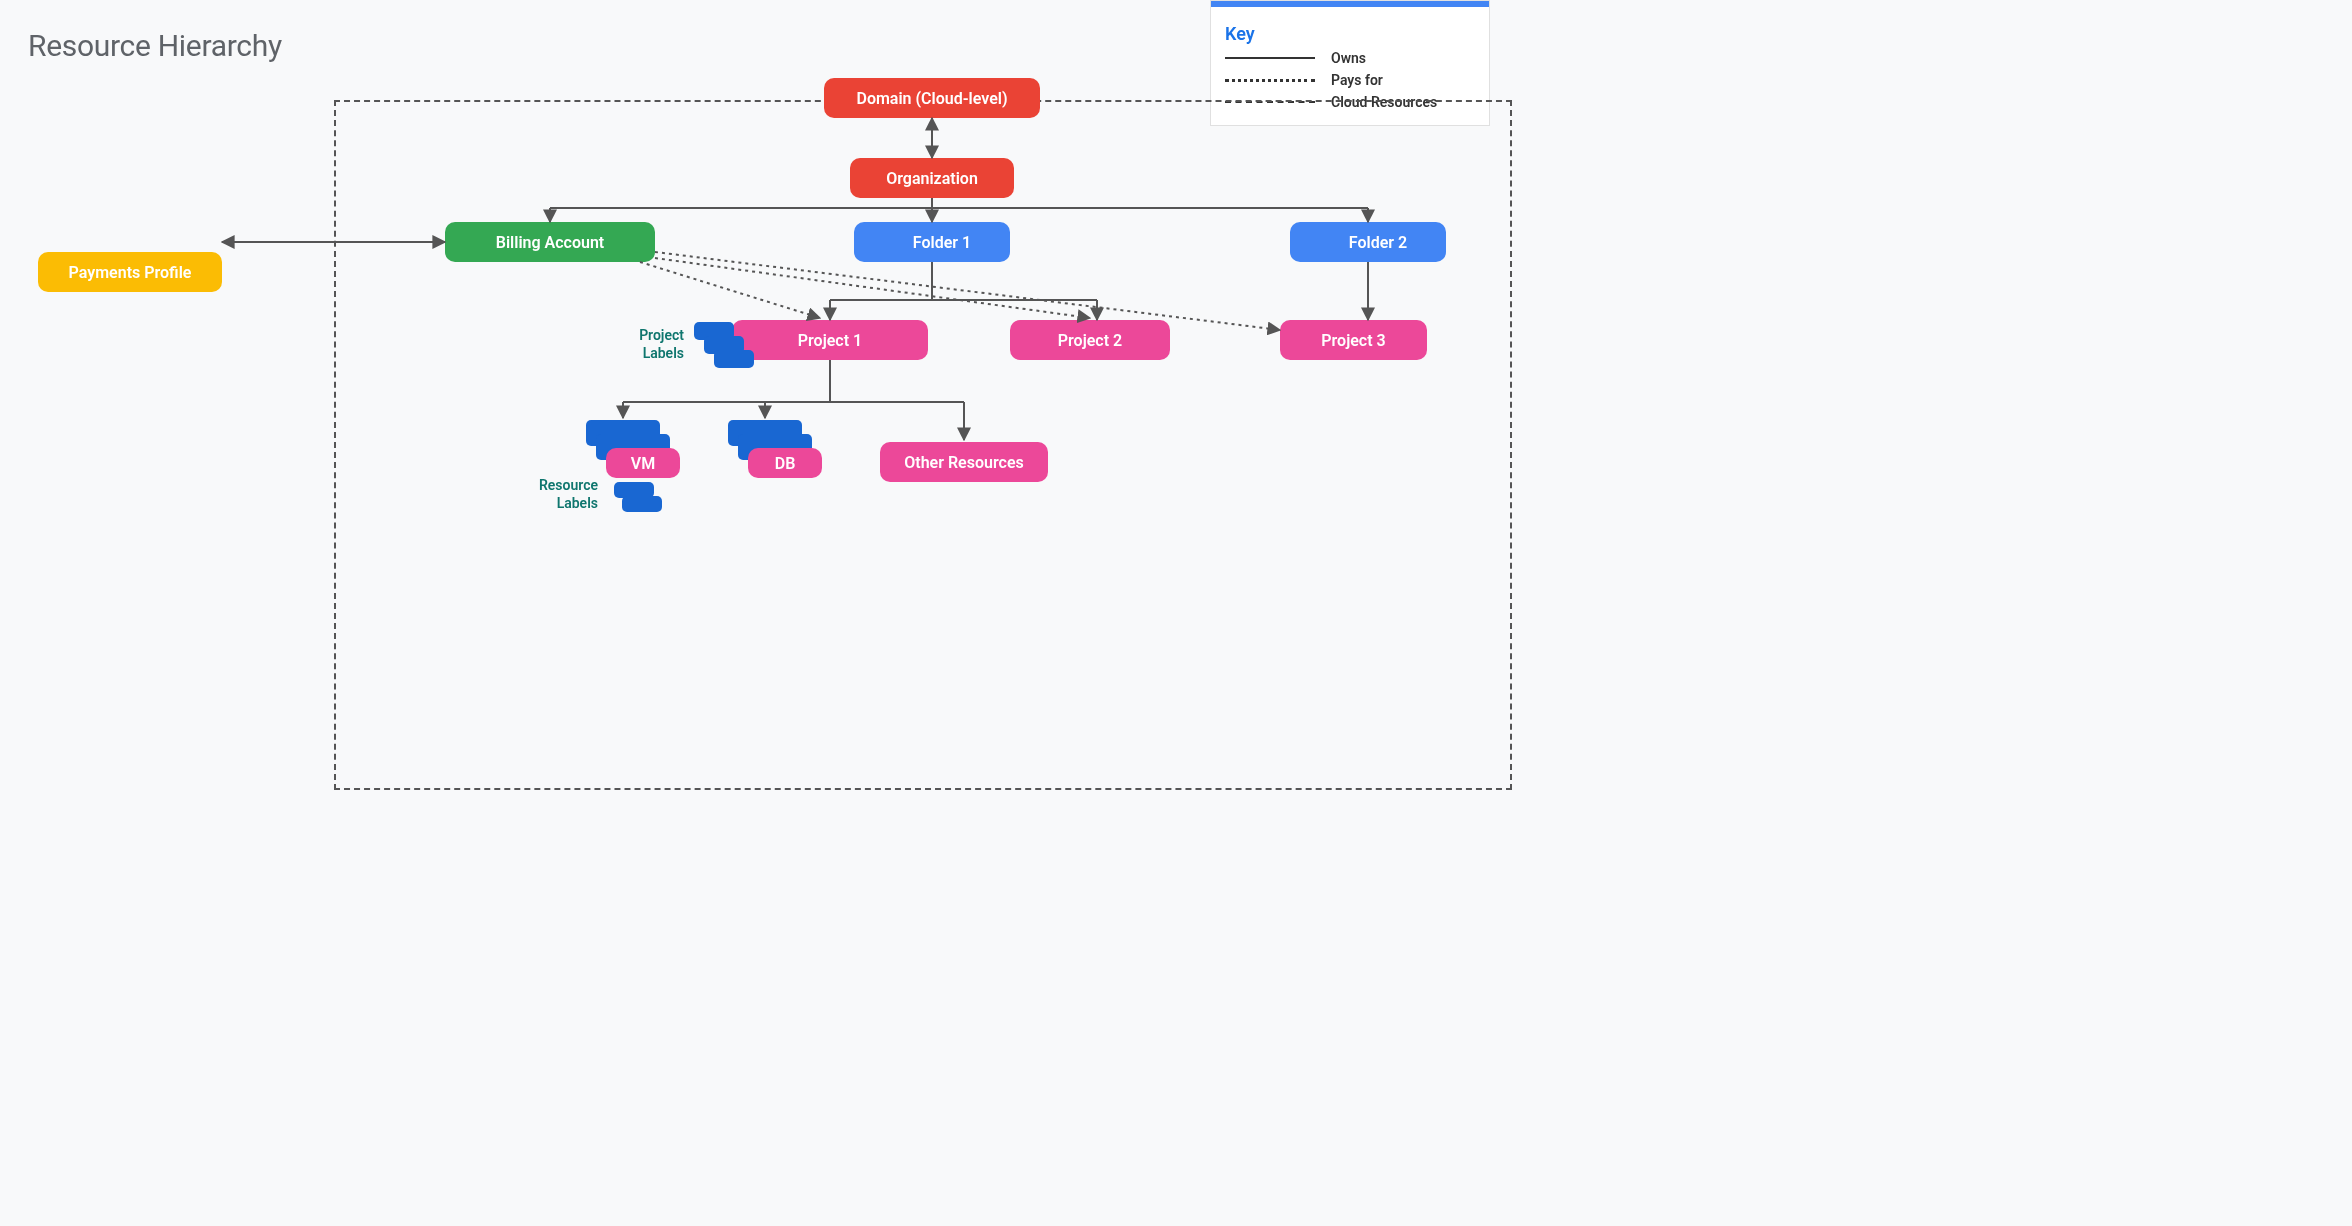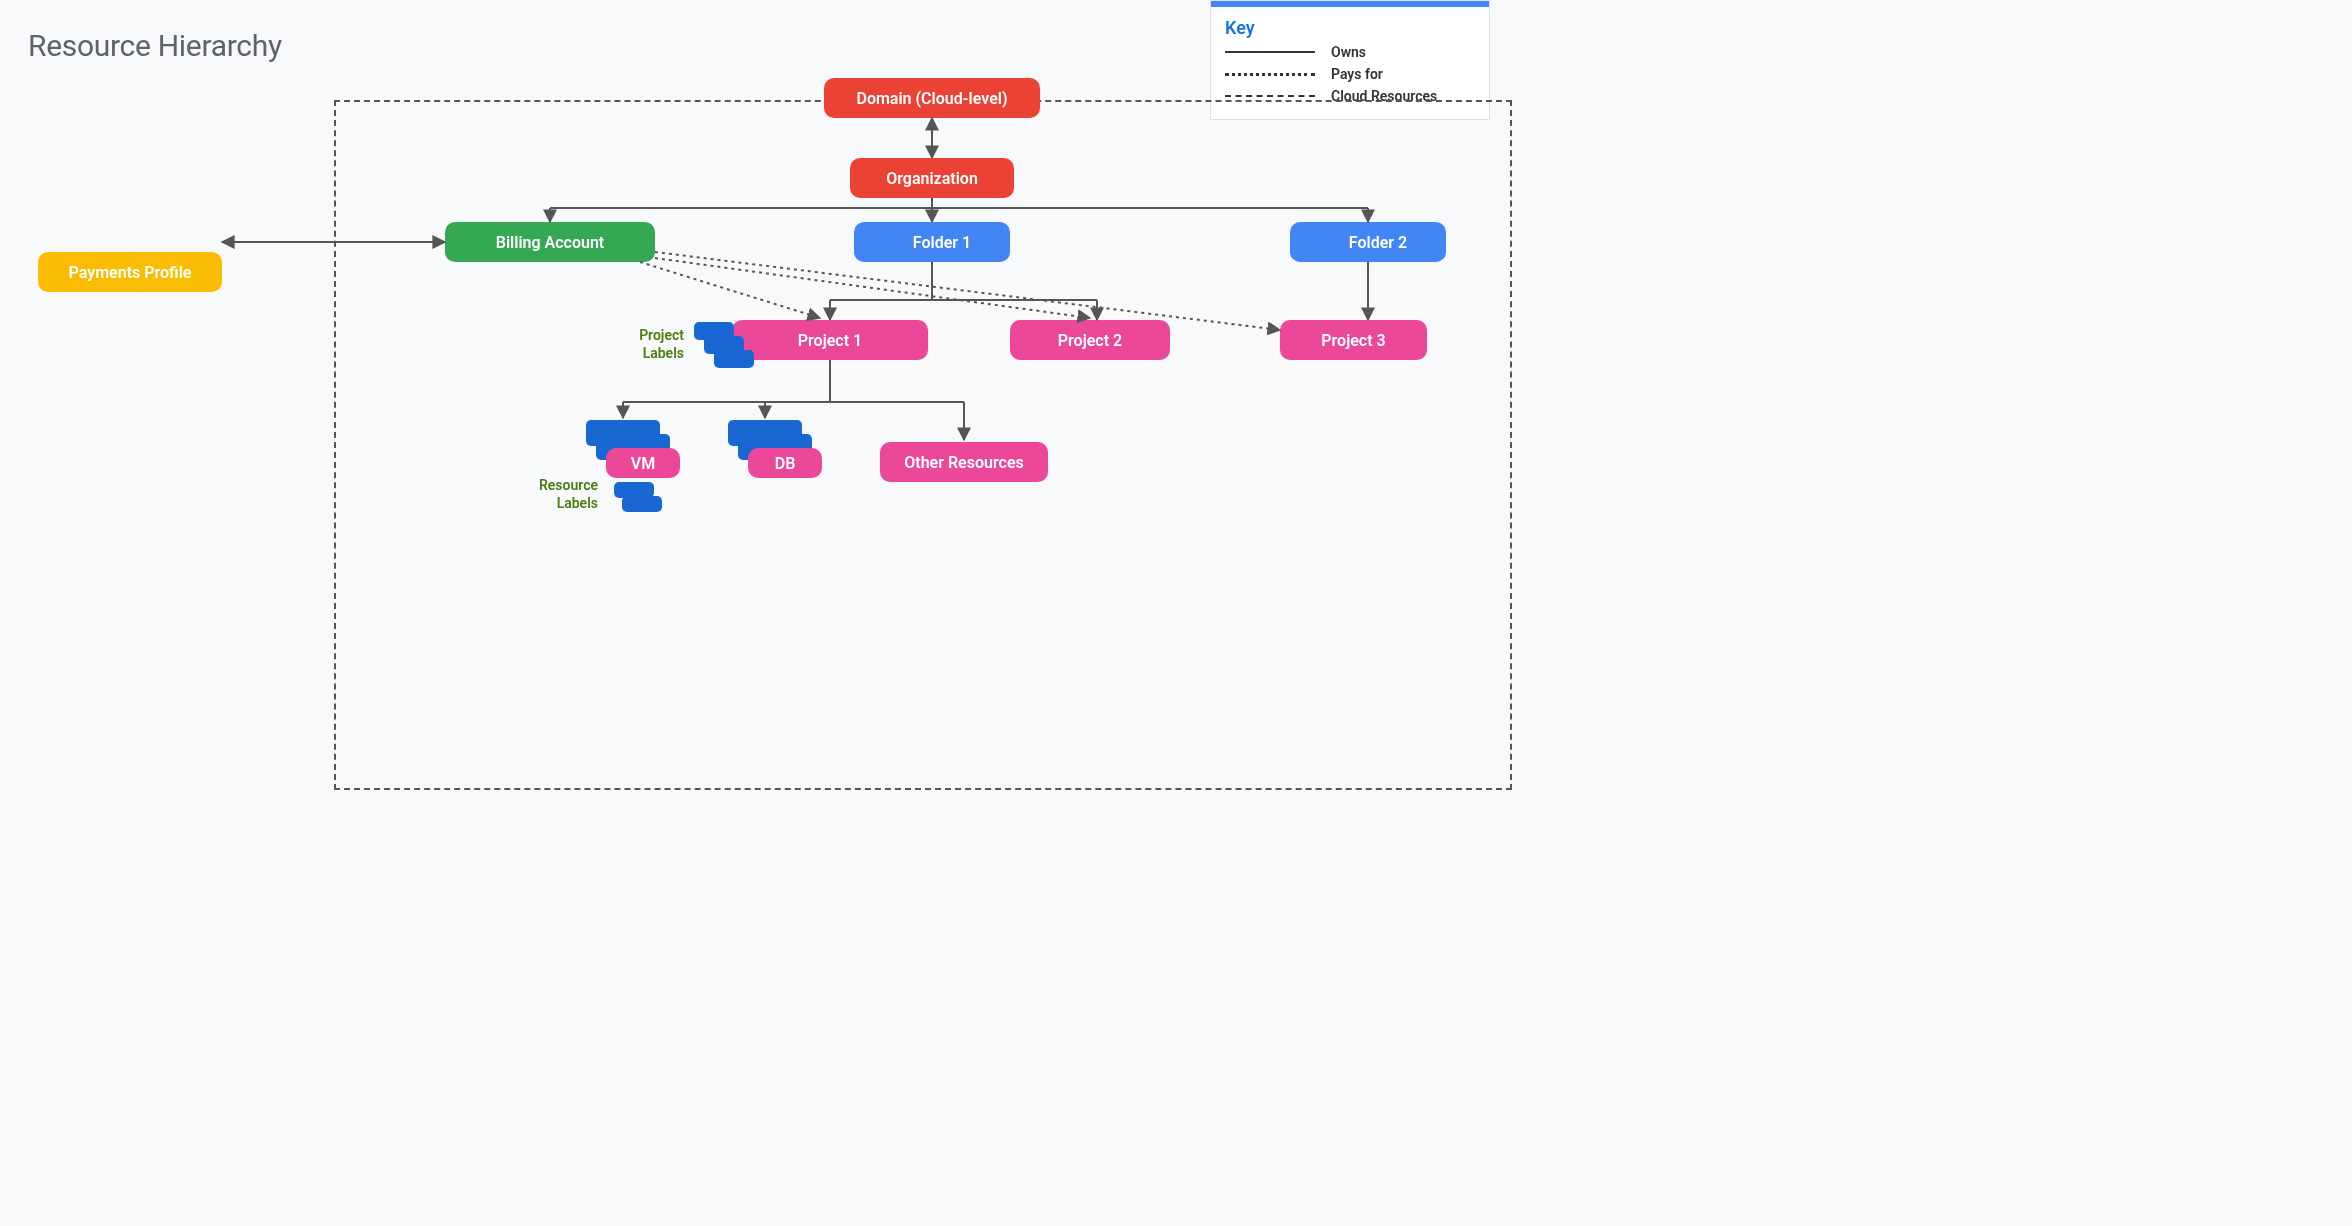--- a/index.html
+++ b/index.html
@@ -23,21 +23,21 @@
   .legend {
     position: absolute;
     top: 0;
     right: 30px;
     width: 280px;
     background: #fff;
     border: 1px solid #e0e0e0;
     font-size: 14px;
   }
   .legend-bar { height: 6px; background: #4285f4; }
-  .legend-body { padding: 10px 14px 10px 14px; }
+  .legend-body { padding: 16px 14px 10px 14px; }
   .legend-title {
     color: #1a73e8;
     font-weight: 600;
     font-size: 18px;
     margin-bottom: 6px;
   }
   .legend-row { display: flex; align-items: center; gap: 16px; margin: 5px 0; }
   .legend-row .sym { width: 90px; flex-shrink: 0; }
   .legend-row .lab { font-weight: 600; color: #333; line-height: 1.2; }
   .line-solid { border-top: 2px solid #333; }
@@ -57,21 +57,21 @@
     text-align: left;
   }
   .red { background: #ea4335; }
   .green { background: #34a853; }
   .yellow { background: #fbbc04; margin-top: 30px; }
   .blue-light { background: #4285f4; padding-left: 30px; }
   .blue-dark { background: #ec4899; }
 
   .lbl {
     position: absolute;
-    color: #4d7c0f;
+    color: #0f766e;
     font-weight: 600;
     font-size: 14px;
     text-align: right;
     line-height: 1.3;
   }
 
   .cloud-boundary {
     position: absolute;
     border: 2px dashed #555;
   }

